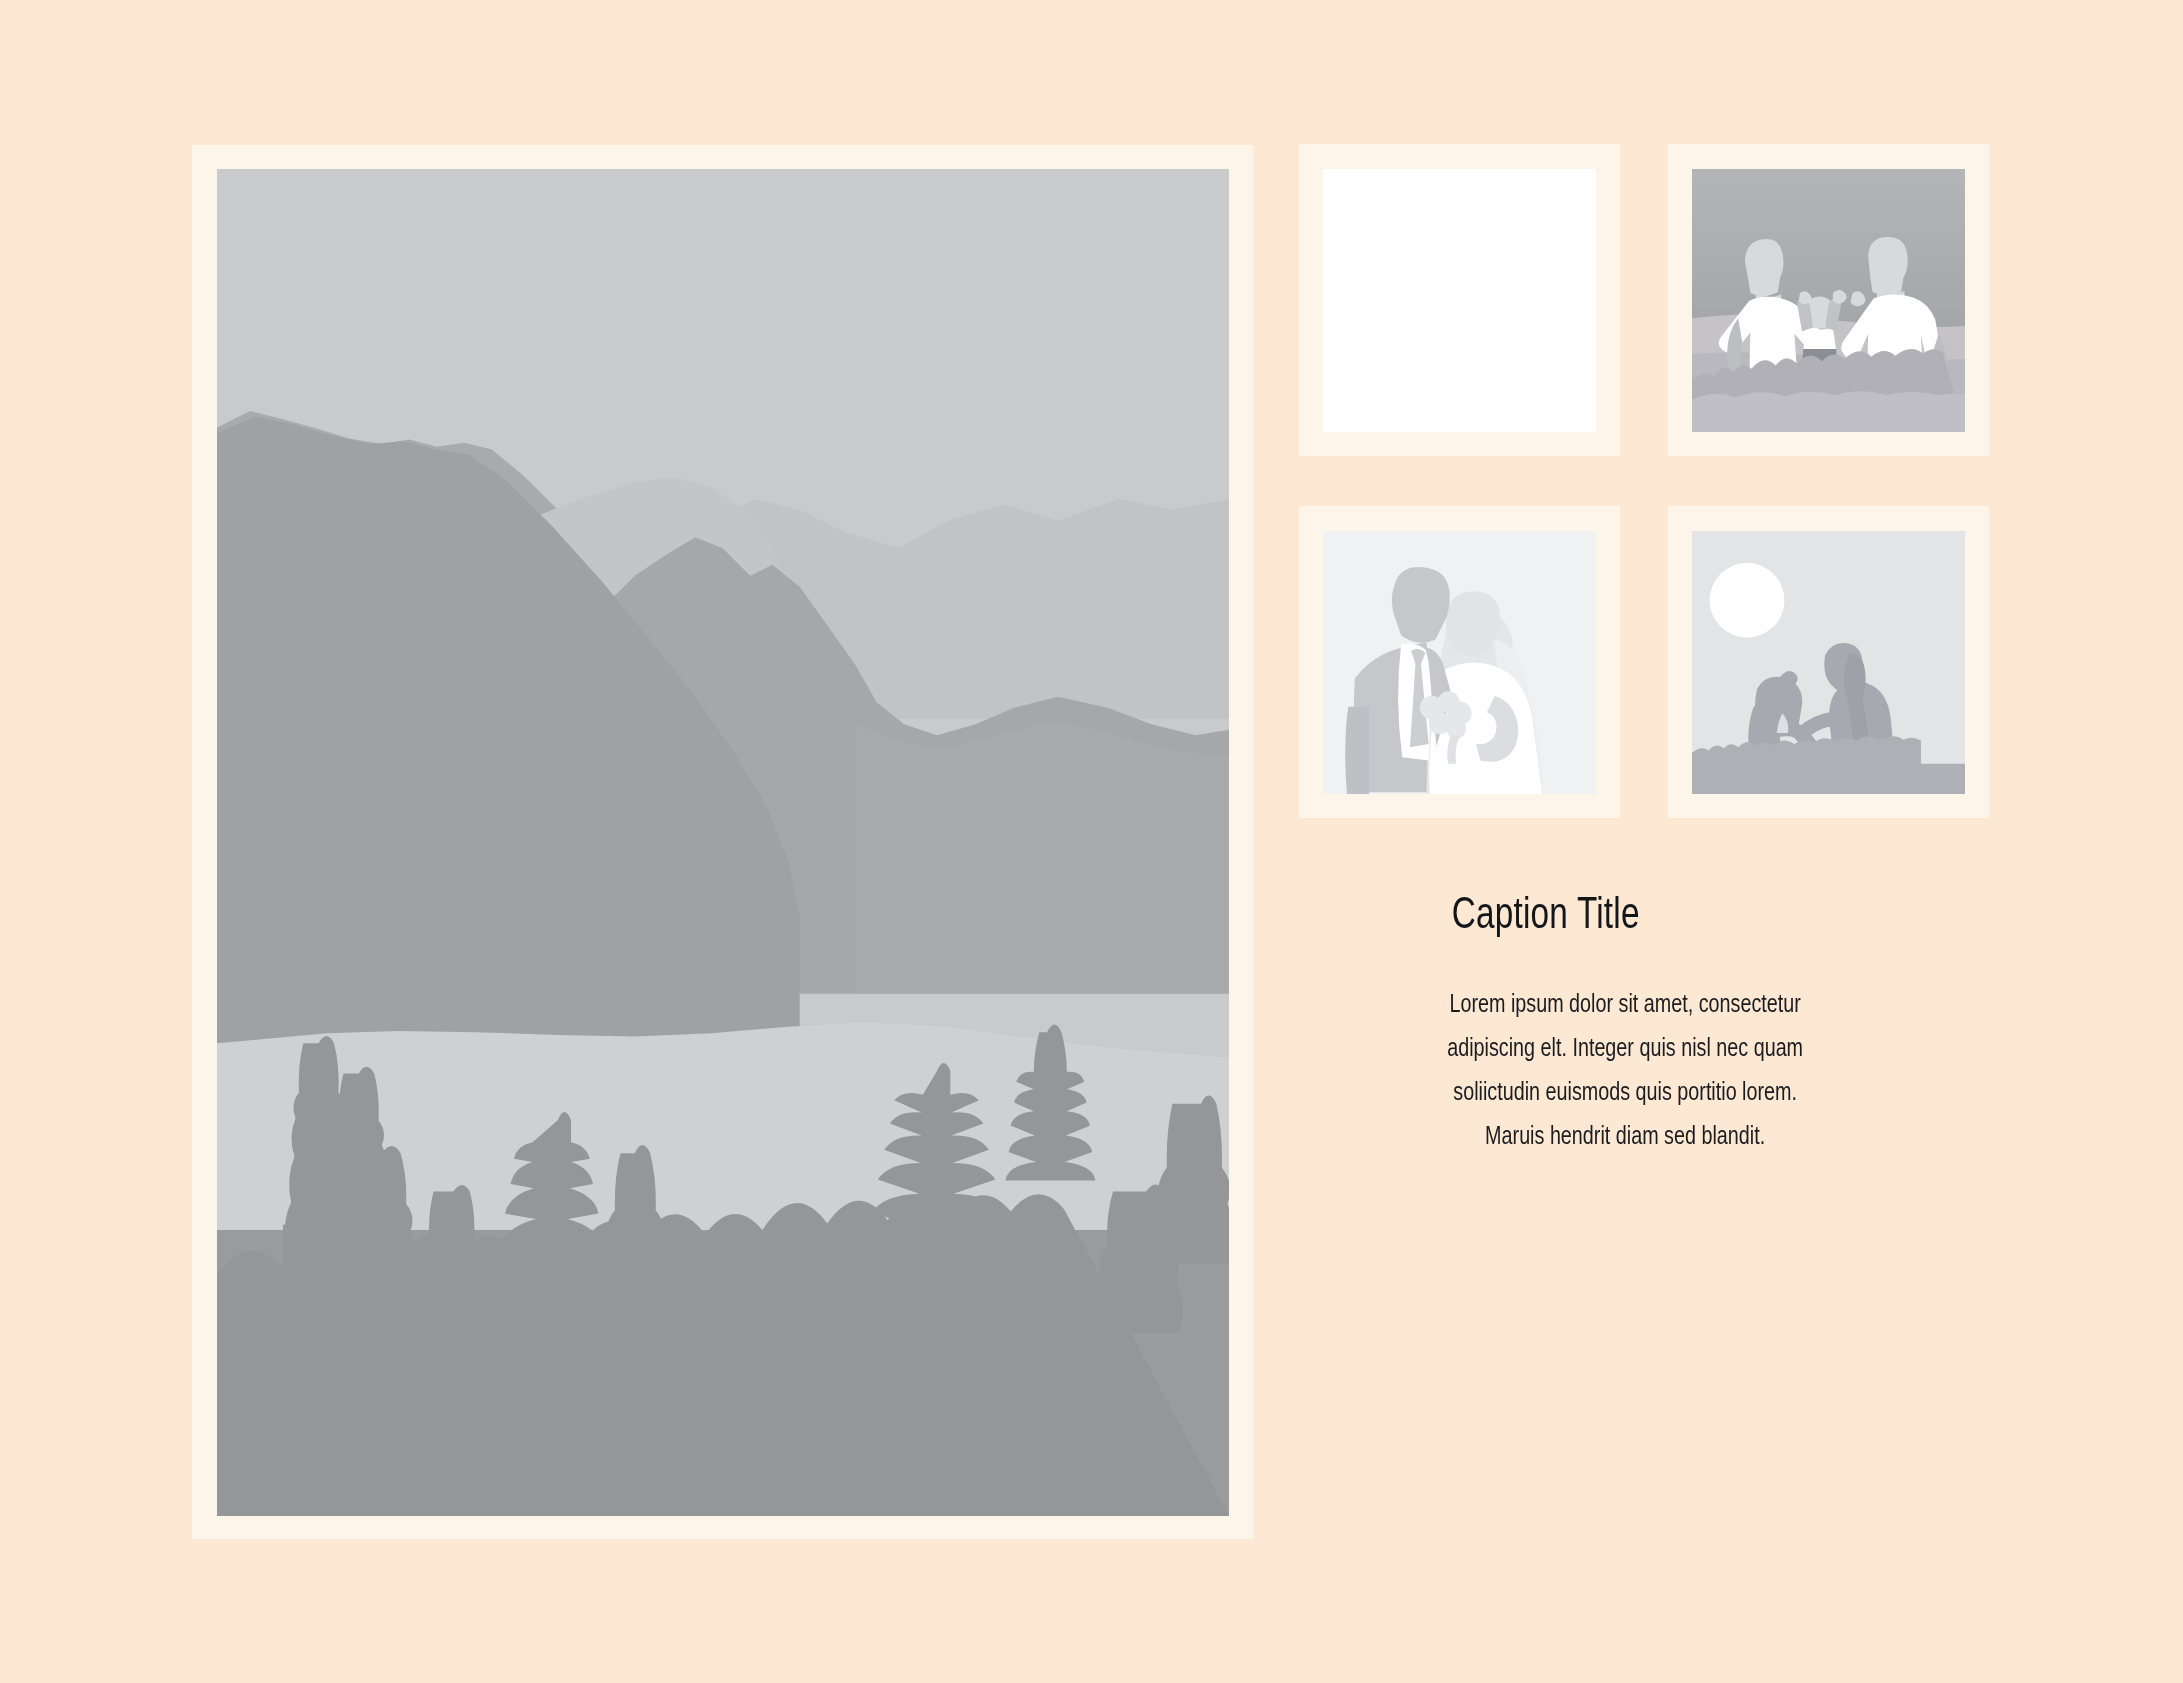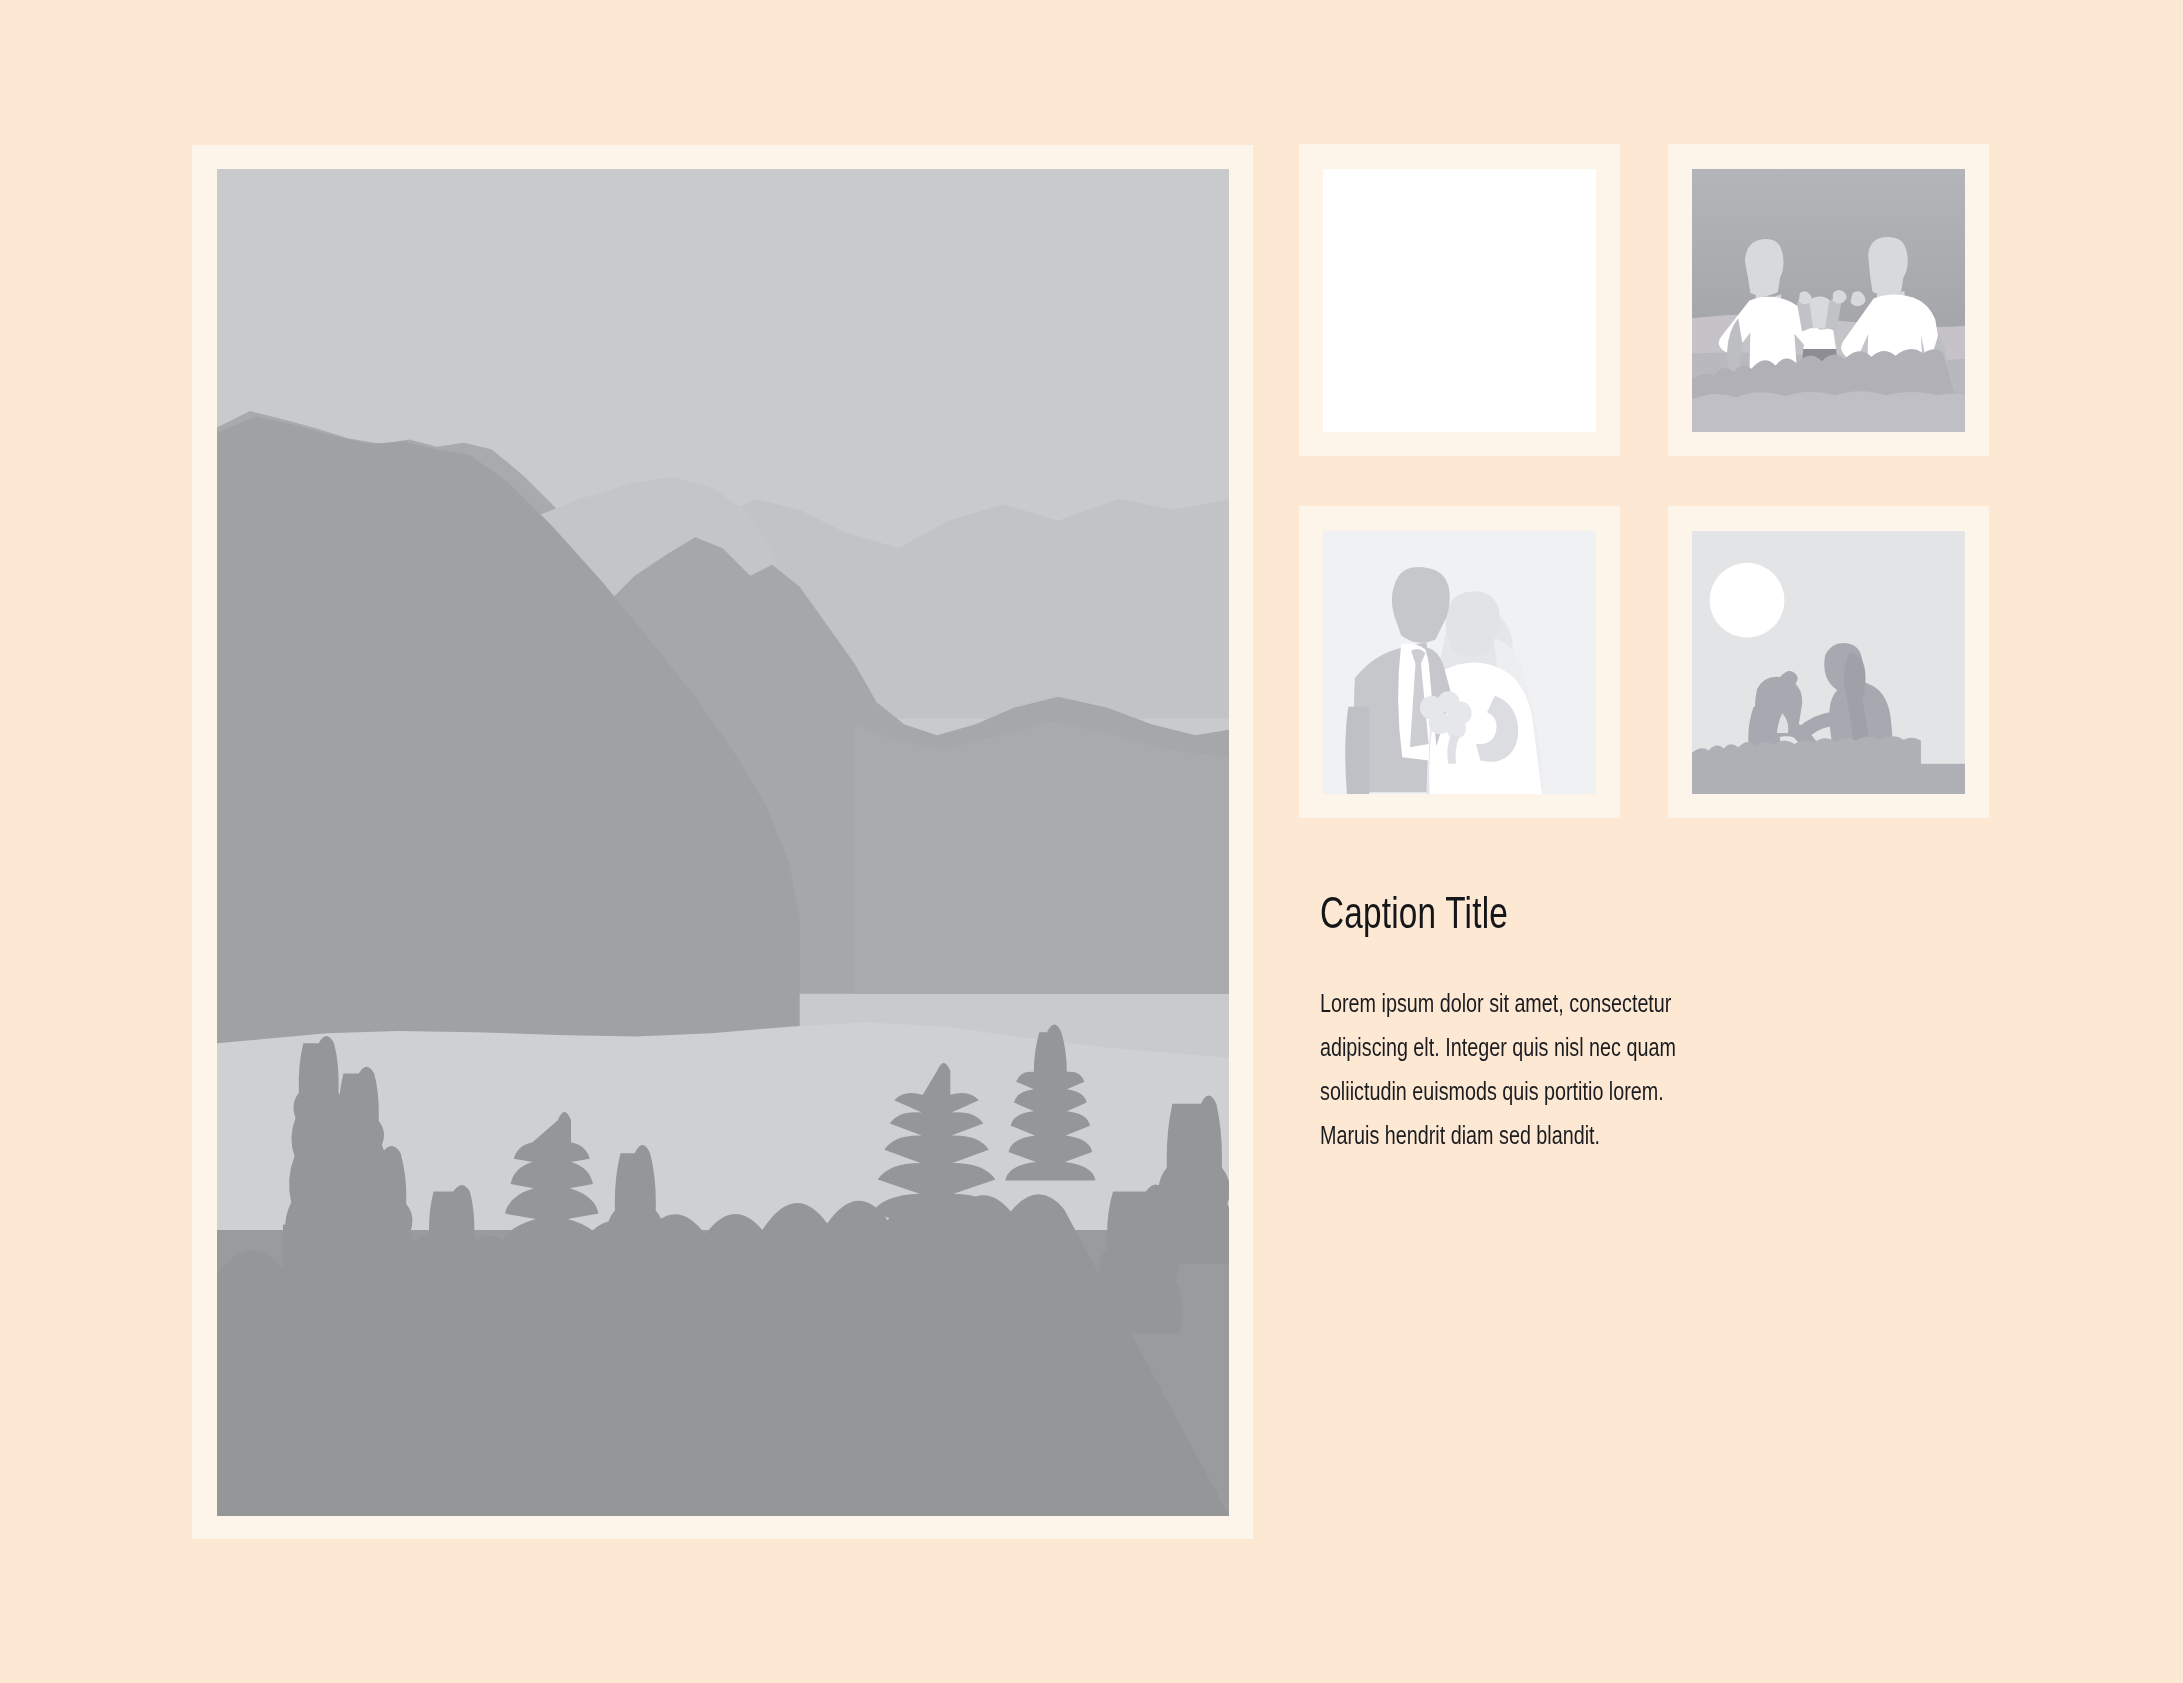--- a/index.html
+++ b/index.html
@@ -2,21 +2,21 @@
 <html style="font-size:8.8px"><head>
 <meta charset="utf-8">
 <style>
   * { margin:0; padding:0; box-sizing:border-box; }
   html,body{
     width:2183px; height:1683px;
     background:#fce8d3;
     font-family:"Liberation Sans", sans-serif;
     overflow:hidden;
   }
-  #root{ position:relative; width:2183px; height:1683px; background:#fce8d3; }
+  #root{ position:relative; width:2183px; height:1683px; background:#fce8d3;text-align:center; }
 
   
   .frame{ position:absolute; background:#fdf4ea; }
   .frame > .photo{ position:absolute; overflow:hidden; }
 
   
   #hero-frame{ left:192px; top:145px; width:1061px; height:1394px; }
   #hero-photo{ left:25px; top:23.6px; width:1012px; height:1347px; background:#c9cacb; }
 
   

